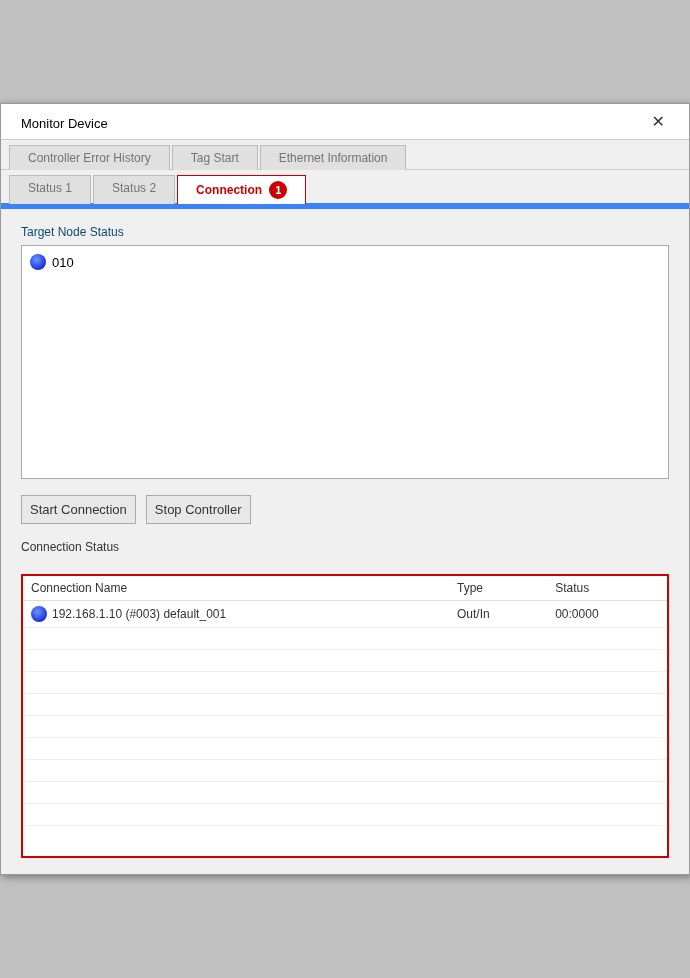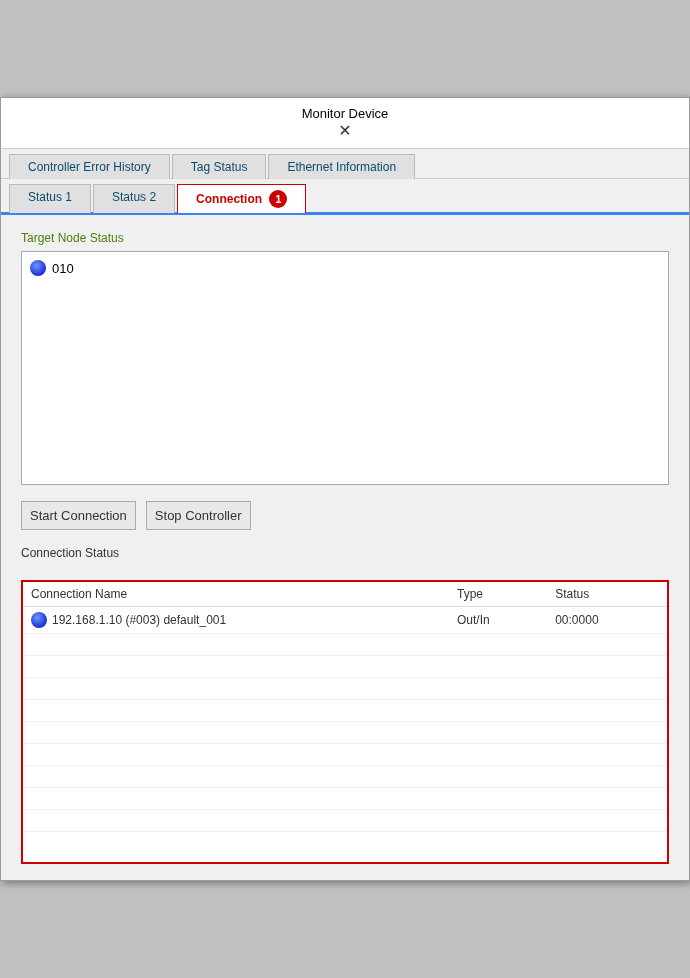--- a/index.html
+++ b/index.html
@@ -16,54 +16,53 @@
       width: 690px;
       background: #f0f0f0;
       border: 1px solid #999;
       box-shadow: 2px 2px 8px rgba(0,0,0,0.4);
     }
     .title-bar {
       background: #fff;
       padding: 8px 20px;
       display: flex;
       justify-content: space-between;
-      align-items: center;
+      align-items: flex-end;
       border-bottom: 1px solid #ccc;
-      flex-direction: column;
     }
     .title-bar-text {
       font-size: 13px;
       font-weight: normal;
     }
     .close-btn {
       background: none;
       border: none;
       font-size: 16px;
       cursor: pointer;
       color: #333;
       padding: 0 4px;
     }
     .tab-row {
       display: flex;
       background: #f0f0f0;
-      border-bottom: 3px solid #3b82f6;
+      border-bottom: 6px solid #3b82f6;
       padding: 4px 8px 0;
     }
     .tab-row-upper {
       border-bottom: 1px solid #ccc;
     }
     .tab {
       padding: 5px 18px;
       cursor: pointer;
       background: #e0e0e0;
       border: 1px solid #bbb;
       border-bottom: none;
       margin-right: 2px;
       font-size: 12px;
-      color: #0c4a6e;
+      color: #737373;
       position: relative;
       top: 1px;
     }
     .tab.active {
       background: #fff;
       border-color: #c00;
       color: #c00;
       font-weight: bold;
       z-index: 1;
     }
@@ -79,21 +78,21 @@
       font-size: 11px;
       font-weight: bold;
       margin-left: 4px;
     }
     .content {
       padding: 16px 20px;
     }
     .section-label {
       font-size: 12px;
       margin-bottom: 6px;
-      color: #4d7c0f;
+      color: #0c4a6e;
     }
     .node-status-box {
       border: 1px solid #aaa;
       background: #fff;
       height: 234px;
       padding: 8px;
       margin-bottom: 16px;
     }
     .node-item {
       display: flex;
@@ -191,21 +190,21 @@
   <div class="title-bar">
     <span class="title-bar-text">Monitor Device</span>
     <button class="close-btn">✕</button>
   </div>
 
   <div class="tab-row tab-row-upper">
     <div class="tab">
       <span>Controller Error History</span>
     </div>
     <div class="tab">
-      <span>Tag Status</span>
+      <span>Tag Start</span>
     </div>
     <div class="tab">
       <span>Ethernet Information</span>
     </div>
   </div>
 
   <div class="tab-row">
     <div class="tab">
       <span>Status 1</span>
     </div>

